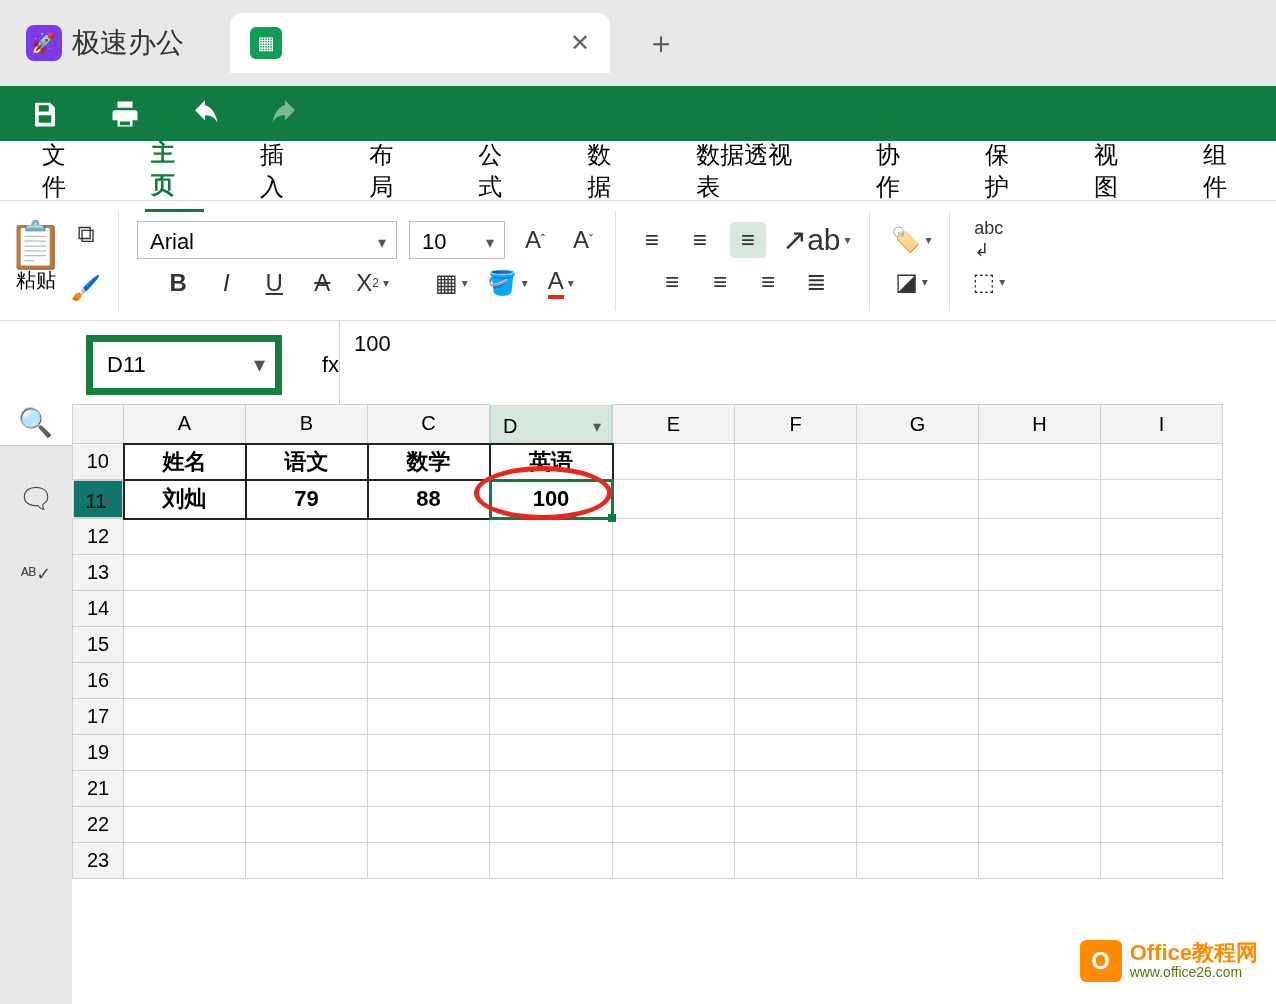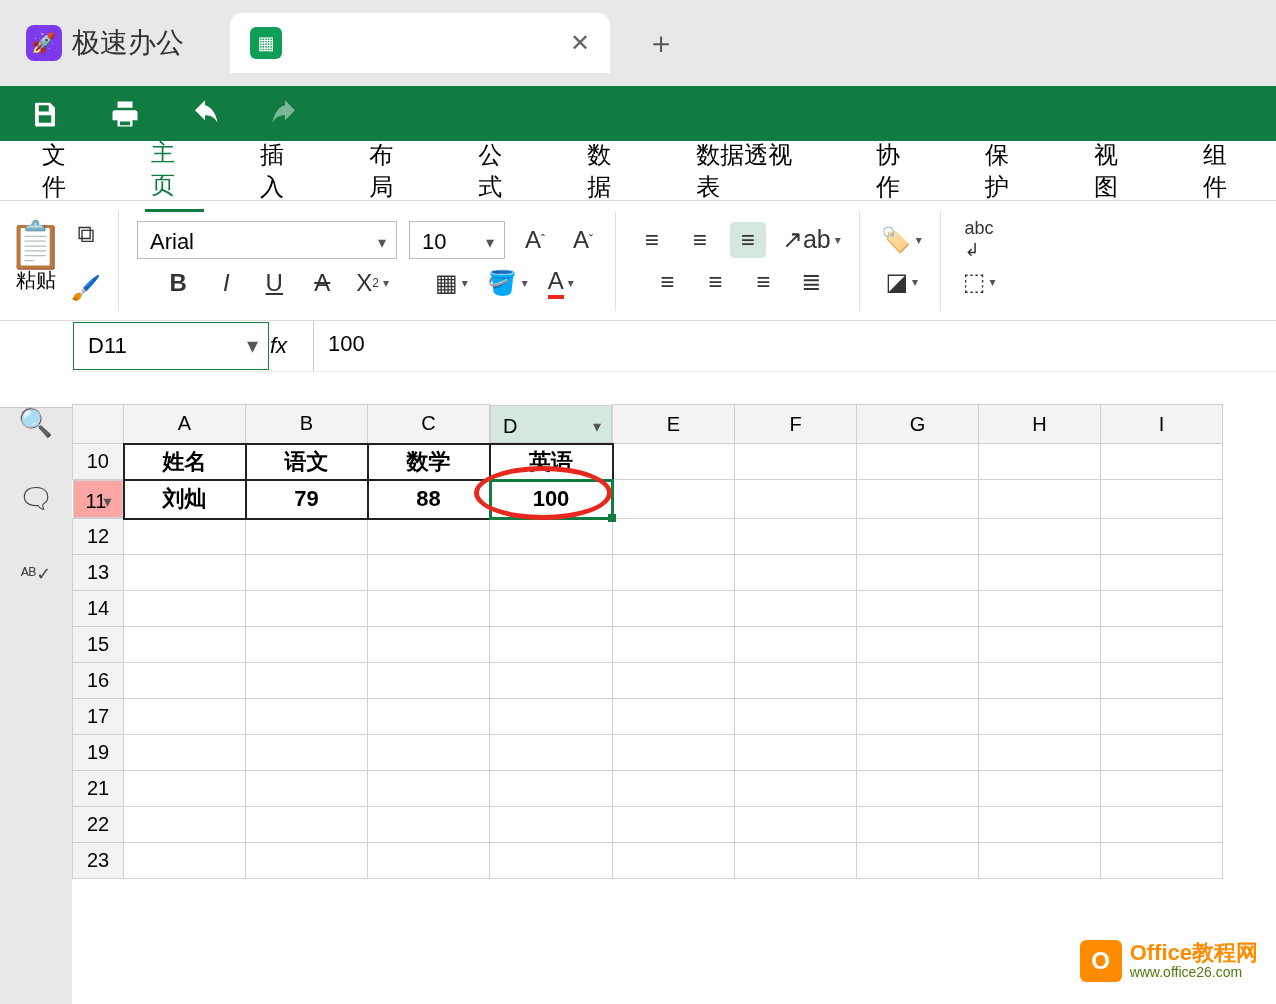--- a/index.html
+++ b/index.html
@@ -16,61 +16,61 @@
 
 
 .qat { height: 55px; background: #107c41; display: flex; align-items: center; gap: 50px; padding: 0 30px; }
 .qat-btn { color: #fff; font-size: 24px; cursor: pointer; display:flex; align-items:center; }
 .qat-btn svg { width: 30px; height: 30px; fill:#fff; }
 .qat-btn.disabled svg { opacity: .45; }
 
 
 .menubar { height: 60px; background: #fff; display: flex; align-items: center; gap: 34px; padding: 0 20px; font-size: 24px; border-bottom: 1px solid #ddd; }
 .menuitem { padding: 8px 6px; cursor: pointer; margin-left: 16px; }
-.menuitem.active { border-bottom: 3px solid #107c41; color: #107c41; font-weight: 400; }
+.menuitem.active { border-bottom: 3px solid #107c41; color: #107c41; font-weight: 700; }
 
 
 .ribbon { height: 120px; background: #fff; display: flex; align-items: center; padding: 0 16px; gap: 18px; border-bottom: 1px solid #ddd; }
 .rgroup { display: flex; flex-direction: column; align-items: center; gap: 6px; }
 .rgroup-row { display: flex; align-items: center; gap: 12px; }
 .rgroup.vsep { border-right: 1px solid #e0e0e0; padding-right: 14px; height: 100px; justify-content:center;}
 .sel { border: 1px solid #bbb; padding: 6px 32px 1px 12px; font-size: 22px; position: relative; background:#fff; min-height:38px; display:flex; align-items:center;}
 .sel.font { width: 260px; }
 .sel.size { width: 96px; }
 .sel::after { content:"▾"; position:absolute; right:10px; color:#555; font-size:16px;}
 .ibtn { width: 36px; height: 36px; display: flex; align-items: center; justify-content: center; font-size: 24px; cursor:pointer; color:#333;}
 .ibtn.wide{width:auto; padding:0 4px;}
 .dd::after{content:"▾"; font-size:12px; margin-left:4px; color:#555;}
 .ibtn .underline-a{text-decoration:underline;}
 .paste-stack{display:flex;flex-direction:column;align-items:center;gap:4px;}
 .paste-stack .lbl{font-size:20px;}
 .copy-col{display:flex; flex-direction:column; gap:18px; }
-.orient{font-size:25px; display:flex; align-items:center;}
+.orient{font-size:30px; display:flex; align-items:center;}
 
 
 .fnbar { display:flex; background:#fff; border-bottom:1px solid #ccc; }
 .fnbar-left { width: 72px; }
-.namebox { width: 196px; border:1px solid #15803d; padding:10px 30px 10px 14px; font-size:22px; position:relative; margin:1px; }
+.namebox { width: 196px; border:7px solid #15803d; padding:10px 30px 10px 14px; font-size:22px; position:relative; margin:14px; }
 .namebox::after{content:"▾"; position:absolute; right:10px; color:#555;}
-.fxcell{ width:44px; display:flex; align-items:center; justify-content:flex-start; font-style:italic; font-size:22px; border-right:1px solid #ccc;}
+.fxcell{ width:44px; display:flex; align-items:center; justify-content:flex-end; font-size:22px; border-right:1px solid #ccc;}
 .fxinput{ flex:1; padding:10px 14px; font-size:22px; }
 .fnrow2{ height:36px; border-top:1px solid #eee; }
 
 
 .rail { position:absolute; left:0; top:404px; width:72px; display:flex; flex-direction:column; align-items:center; gap:40px; padding-top:0;}
 .rail .ibtn{font-size:28px;color:#444;}
 
 
 .gridwrap { position:absolute; left:72px; right:0; top:404px; bottom:0; background:#fff; overflow:hidden;}
 .grid { border-collapse:collapse; table-layout:fixed;}
 .grid th, .grid td { border:1px solid #d0d0d0; text-align:center; background:#fff;}
 .grid .corner{width:50px;height:36px;background:#f3f3f3;}
 .grid .colh{height:36px;background:#f3f3f3;font-size:20px;font-weight:400;width:122px;}
 .grid .rowh{width:50px;background:#f3f3f3;font-size:20px;font-weight:400;height:36px;}
-.grid .rowh.sel{background:#fca5a5;}
+.grid .rowh.sel{background:#0f766e;}
 .grid .colh.sel{background:#d5e8dd;}
 .grid td.cell{height:36px;font-size:22px;}
 .grid td.cell.b{border:2px solid #222;font-weight:600;}
 .grid td.cell.active{outline:3px solid #107c41; outline-offset:-2px; position:relative;}
 .handle{position:absolute; right:-4px; bottom:-4px; width:8px;height:8px;background:#107c41;}
 .circle-annot{position:absolute; border:5px solid #e8281f; border-radius:50%; width:138px; height:54px; pointer-events:none;}
 
 
 .wm{position:absolute; right:18px; bottom:22px; display:flex; align-items:center; gap:8px;}
 .wm .hex{width:42px;height:42px;background:#ff8c00;display:flex;align-items:center;justify-content:center;color:#fff;font-weight:700;font-size:24px;border-radius:6px;}

